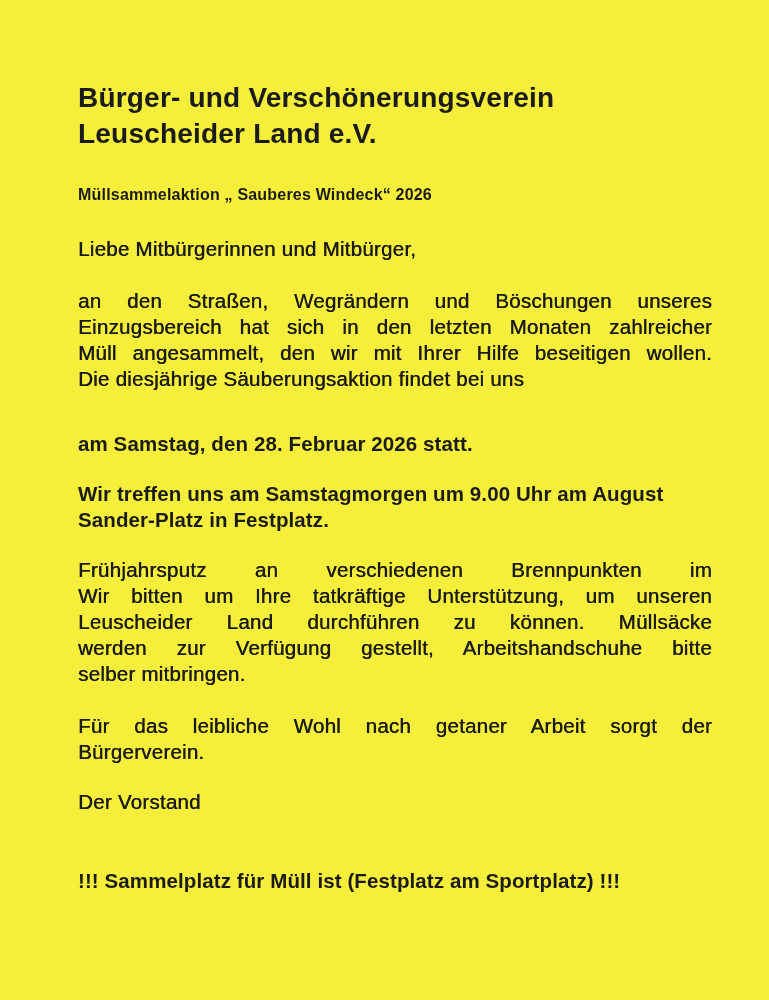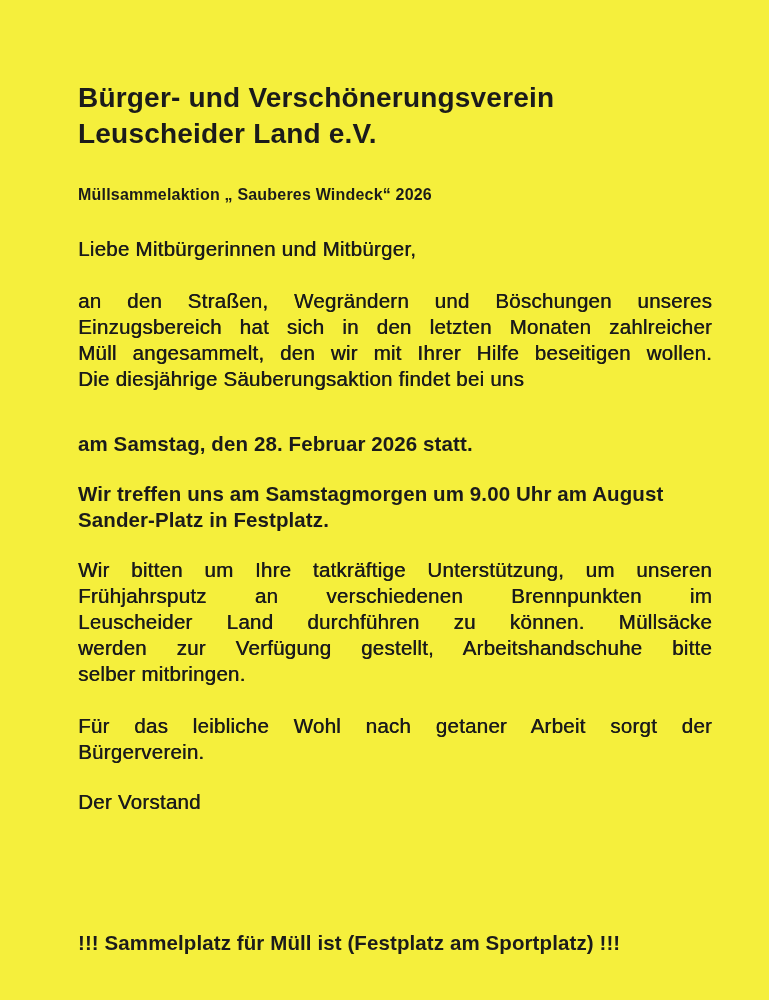--- a/index.html
+++ b/index.html
@@ -63,21 +63,21 @@
     text-align-last: left;
   }
   .mb-25 { margin-bottom: 39px; }
   .mb-24 { margin-bottom: 24px; }
   .signature { margin-bottom: 0; }
   .footer-note {
     font-size: 20.5px;
     line-height: 26px;
     font-weight: 700;
     letter-spacing: 0.1px;
-    margin-top: 115px;
+    margin-top: 53px;
   }
 </style>
 </head>
 <body style="background-color: rgb(245, 239, 60);">
 
 <div class="flyer" style="color: rgb(27, 27, 27);">
 
   <h1 class="org-name">
     <span style="display:block">Bürger- und Verschönerungsverein</span>
     <span style="display:block">Leuscheider Land e.V.</span>
@@ -95,22 +95,22 @@
   </div>
 
   <p class="block bold mb-24">am Samstag, den 28. Februar 2026 statt.</p>
 
   <div class="block bold mb-24">
     <div>Wir treffen uns am Samstagmorgen um 9.00 Uhr am August</div>
     <div>Sander-Platz in Festplatz.</div>
   </div>
 
   <div class="block semi">
+    <div class="jline">Frühjahrsputz an verschiedenen Brennpunkten im</div>
     <div class="jline">Wir bitten um Ihre tatkräftige Unterstützung, um unseren</div>
-    <div class="jline">Frühjahrsputz an verschiedenen Brennpunkten im</div>
     <div class="jline">Leuscheider Land durchführen zu können. Müllsäcke</div>
     <div class="jline">werden zur Verfügung gestellt, Arbeitshandschuhe bitte</div>
     <div class="lastline">selber mitbringen.</div>
   </div>
 
   <div class="block semi mb-24">
     <div class="jline">Für das leibliche Wohl nach getaner Arbeit sorgt der</div>
     <div class="lastline">Bürgerverein.</div>
   </div>
 

